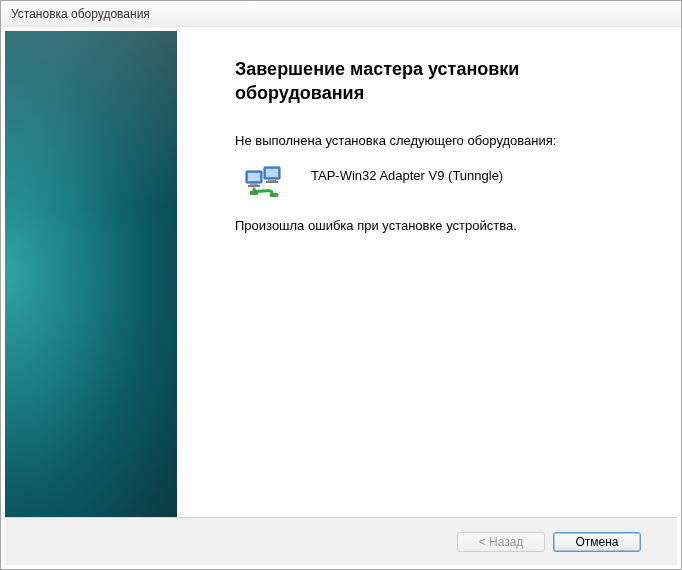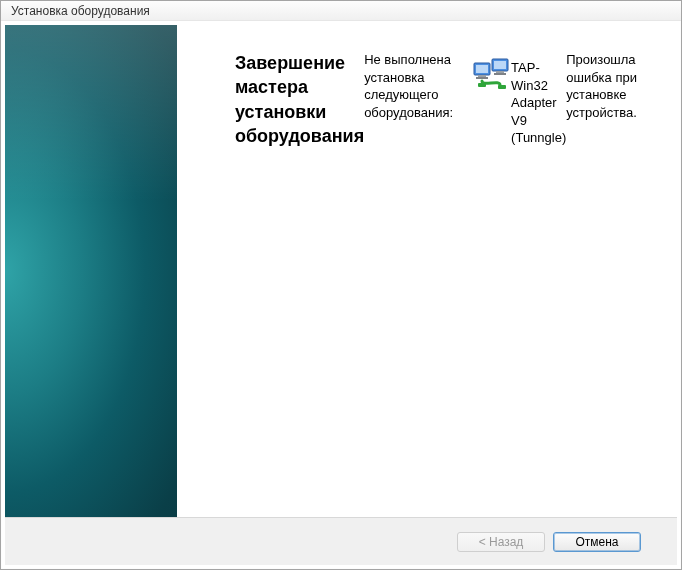--- a/index.html
+++ b/index.html
@@ -15,21 +15,21 @@
   .window {
     width: 682px;
     height: 570px;
     border: 1px solid #a4a4a4;
     background: #fff;
     display: flex;
     flex-direction: column;
     box-shadow: inset 0 0 0 1px #fdfdfd;
   }
   .titlebar {
-    height: 20px;
+    height: 26px;
     padding: 0 10px;
     display: flex;
     align-items: center;
     font-size: 12px;
     color: #333;
     background: linear-gradient(#fdfdfd, #f0f0f0);
     border-bottom: 1px solid #e6e6e6;
   }
   .body {
     flex: 1;
@@ -56,33 +56,33 @@
     background: linear-gradient(180deg, rgba(255,255,255,0.18), rgba(255,255,255,0) 60%);
     pointer-events:none;
   }
   .content {
     flex: 1;
     padding: 26px 24px 10px 58px;
     color: #000;
     font-size: 13px;
     line-height: 1.35;
     display: flex;
-    flex-direction: row;
+    flex-direction: column;
   }
   .heading {
     font-size: 18px;
     font-weight: 700;
     margin: 0 0 26px 0;
     line-height: 1.35;
   }
   .msg { margin-bottom: 10px; }
   .device-row {
     display: flex;
     align-items: flex-start;
-    gap: 0;
+    gap: 28px;
     padding-left: 10px;
     margin: 6px 0 18px 0;
   }
   .device-icon svg { display:block; }
   .device-name { padding-top: 2px; }
   .error-msg { margin-bottom: 28px; }
   .detail-msg { margin-bottom: 20px; }
   .spacer { flex: 1; }
   .close-hint { margin-bottom: 6px; }
   .footer {

